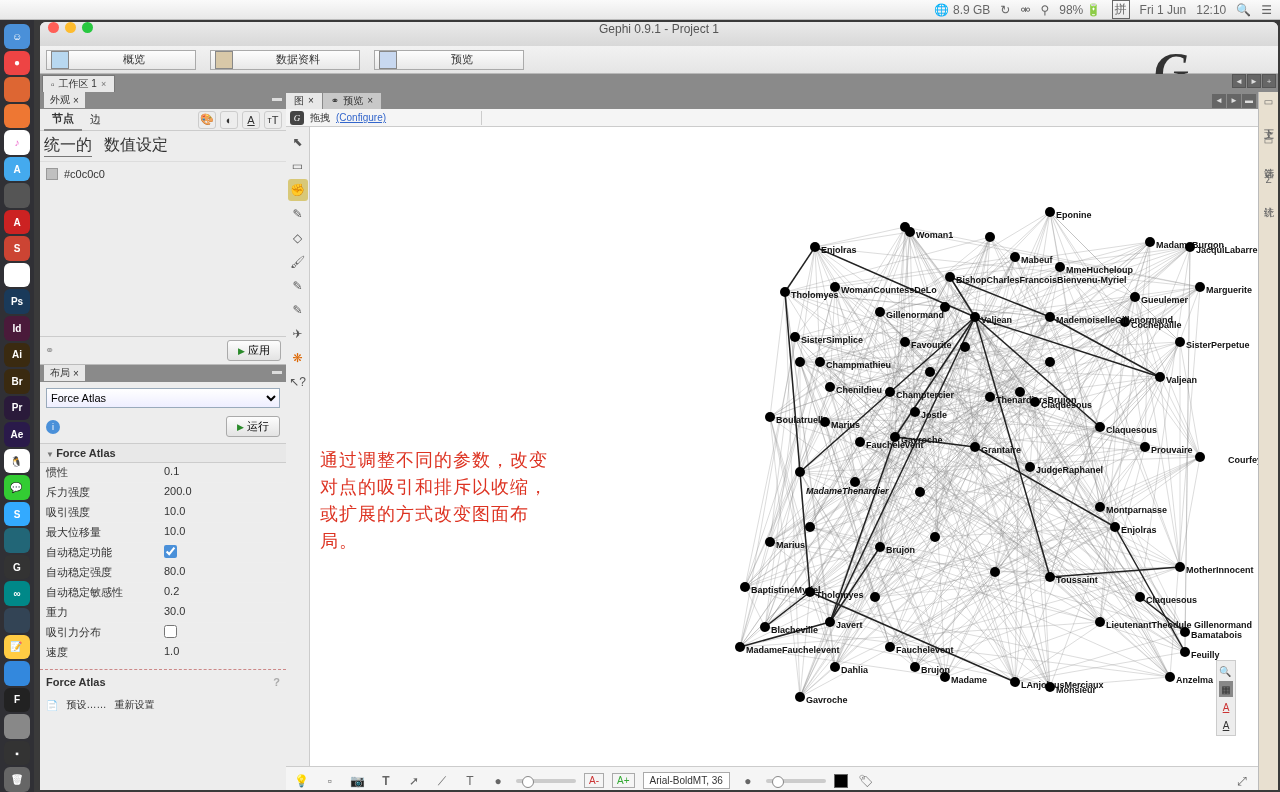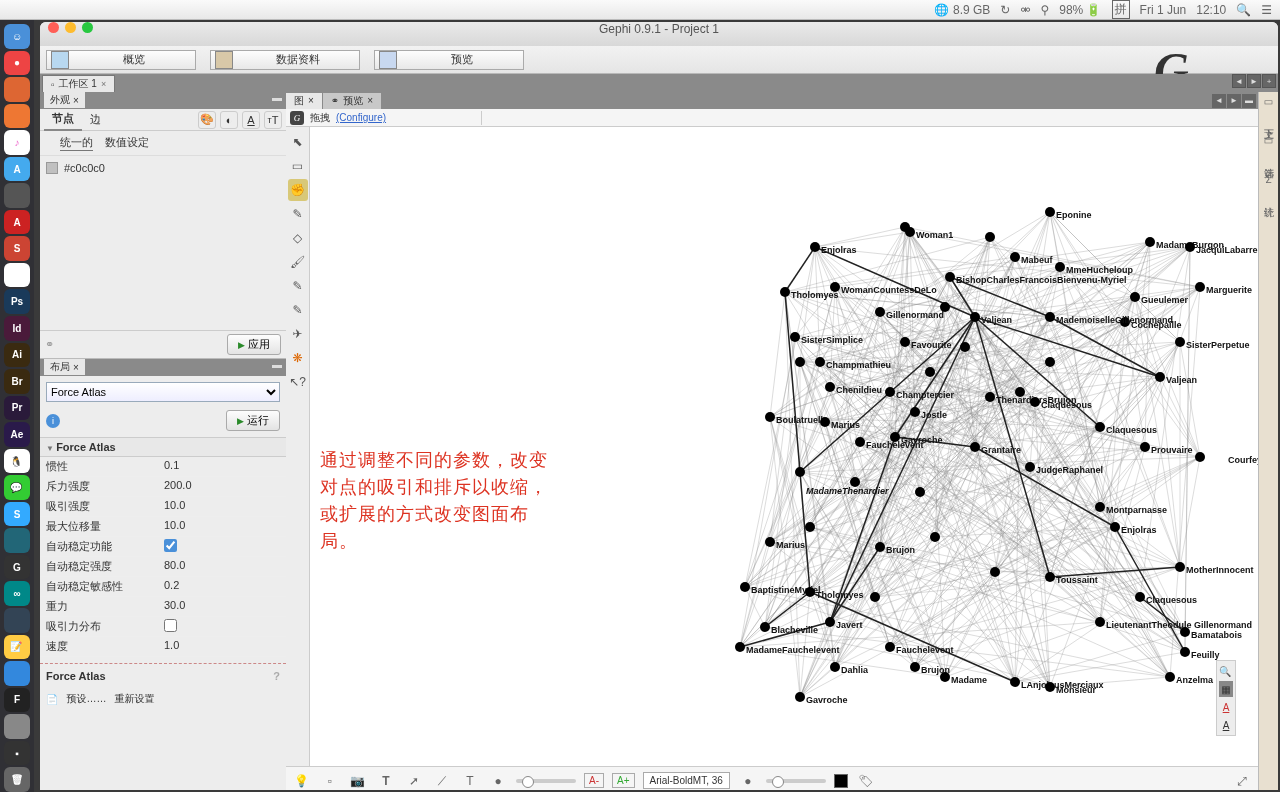--- a/index.html
+++ b/index.html
@@ -52,21 +52,21 @@
 .phead .ptab { background:#e8e8e8; padding:1px 6px; font-size:10px; display:flex; gap:3px; align-items:center; }
 .phead .pctrl { margin-left:auto; color:#ddd; font-size:10px; }
 
 
 .appearance { border-bottom:1px solid #bbb; }
 .app-tabs { display:flex; align-items:center; height:22px; border-bottom:1px solid #ccc; padding:0 4px; }
 .app-tabs .t { padding:3px 8px; font-size:11px; }
 .app-tabs .t.active { border-bottom:2px solid #888; font-weight:600; }
 .app-tabs .icons { margin-left:auto; display:flex; gap:4px; }
 .app-tabs .icons div { width:18px; height:18px; display:flex; align-items:center; justify-content:center; border:1px solid #ccc; border-radius:3px; font-size:11px; }
-.app-sub { display:flex; font-size:11px; padding:4px 20px; gap:12px; border-bottom:1px solid #ddd; }
+.app-sub { display:flex; font-size:16px; padding:4px 4px; gap:12px; border-bottom:1px solid #ddd; }
 .app-sub .active { border-bottom:1px solid #777; }
 .colrow { display:flex; align-items:center; padding:6px; gap:6px; font-size:11px; }
 .colrow .sw { width:12px; height:12px; background:#c0c0c0; border:1px solid #999; }
 .app-body { height:150px; }
 .app-foot { display:flex; align-items:center; padding:3px 5px; gap:6px; border-top:1px solid #ccc; }
 .app-foot .sp { margin-left:auto; }
 .btn { background:linear-gradient(#fdfdfd,#e3e3e3); border:1px solid #aaa; border-radius:3px; padding:2px 10px; font-size:11px; display:inline-flex; align-items:center; gap:3px; }
 .btn .play { color:#2a8a2a; font-size:9px; }
 
 

